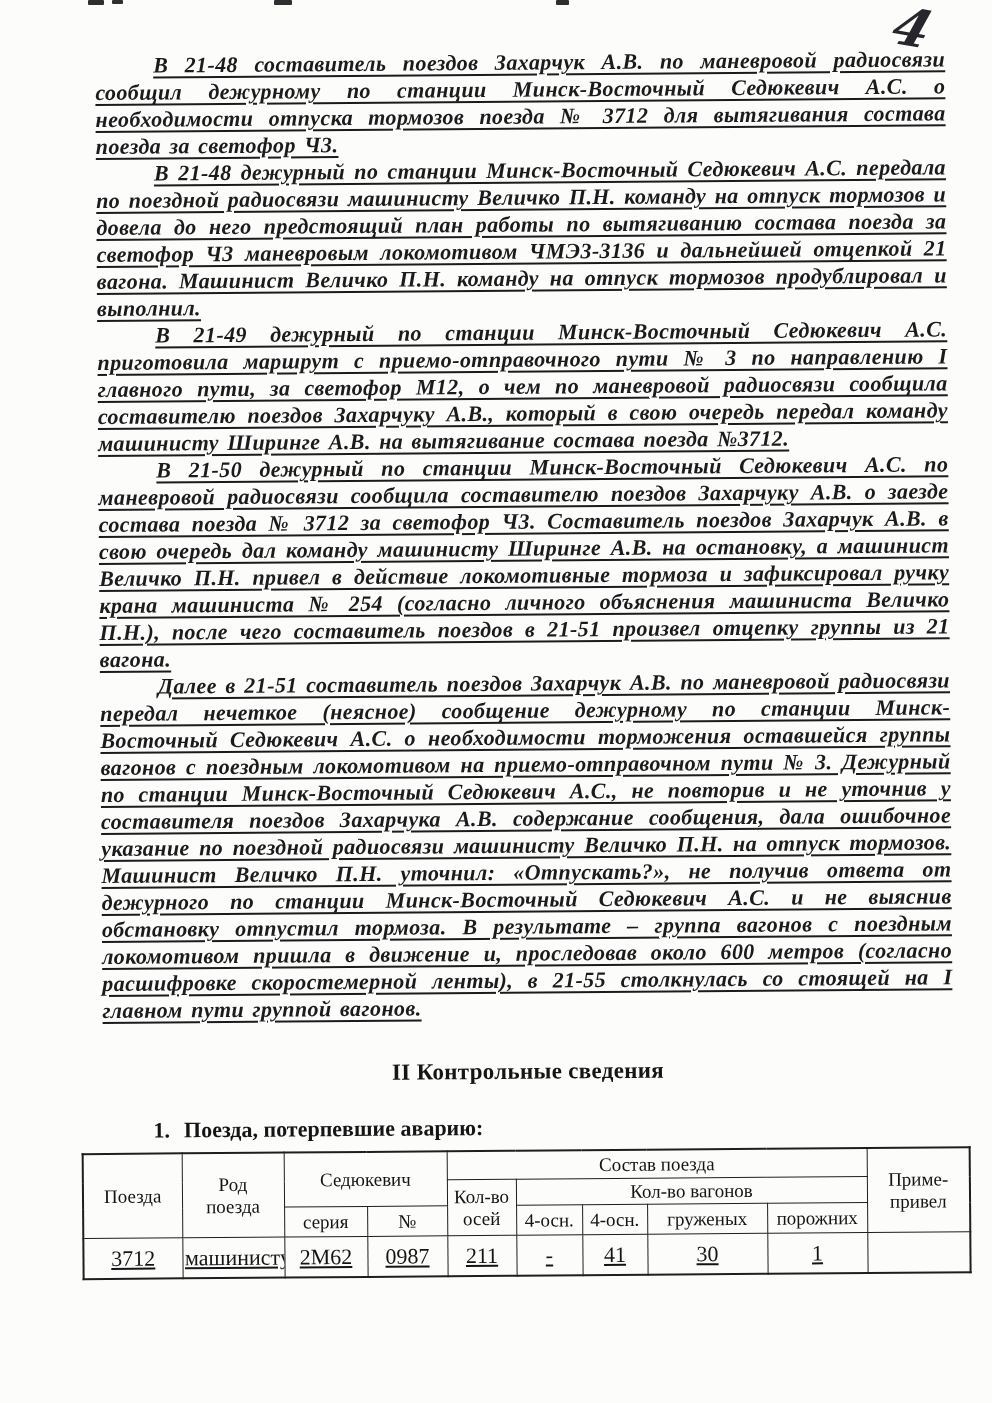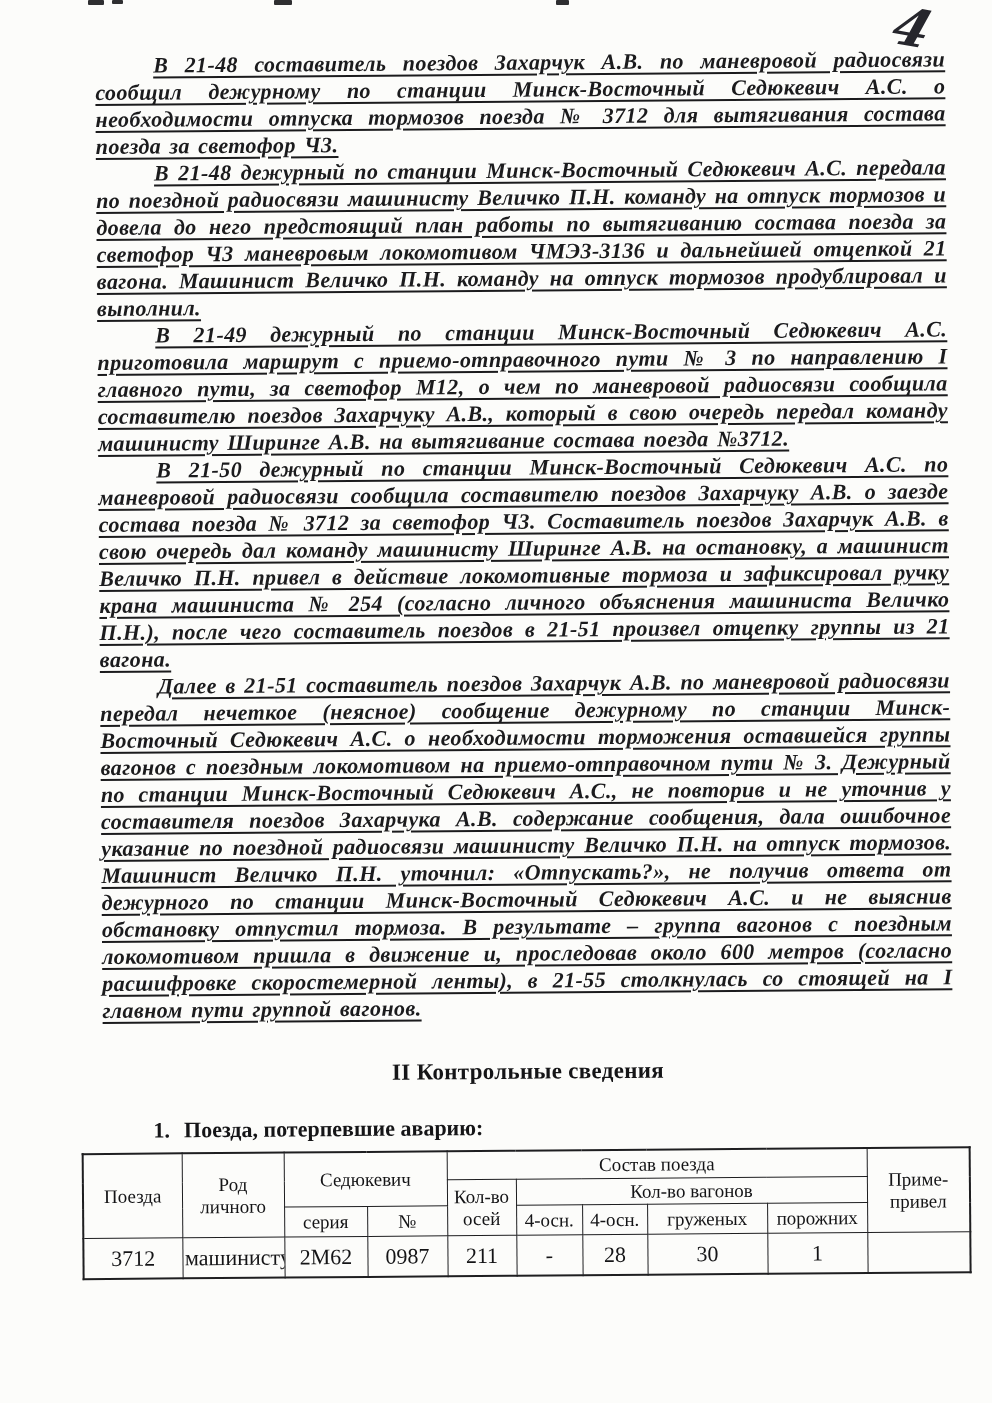--- a/index.html
+++ b/index.html
@@ -69,21 +69,21 @@
     vertical-align:middle;
     padding:1px 2px;
     white-space:pre-line;
     line-height:1.15;
     overflow:hidden;
   }
   table.trains{border:2.4px solid #1e1e20;}
   tr.hr1 td{height:25px;}
   tr.hr2 td{height:23px;}
   tr.hr3 td{height:27px;text-align:center;}
-  tr.data td{height:37px;font-size:22px;}
+  tr.data td{height:37px;font-size:22px;text-decoration:underline;}
 </style>
 </head>
 <body>
 
 <div class="page">
 
   <div class="speck" style="left:88px;top:0;width:16px;height:5px;"></div>
   <div class="speck" style="left:112px;top:0;width:11px;height:4px;"></div>
   <div class="speck" style="left:274px;top:0;width:18px;height:5px;"></div>
   <div class="speck" style="left:556px;top:0;width:13px;height:5px;"></div>
@@ -114,21 +114,21 @@
           <col style="width:66px">
           <col style="width:65px">
           <col style="width:120px">
         <col style="width:100px">
           <col style="width:103px">
       </colgroup>
       <tbody>
           <tr class="hr1">
         <td rowspan="3">Поезда</td>
         <td rowspan="3">Род
-личного</td>
+поезда</td>
         <td colspan="2" rowspan="2">Седюкевич</td>
         <td colspan="5">Состав поезда</td>
         <td rowspan="3">Приме-
 привел</td>
       </tr>
       <tr class="hr2">
         <td rowspan="2">Кол-во
 осей</td>
         <td colspan="4">Кол-во вагонов</td>
       </tr>
@@ -140,21 +140,21 @@
         <td>груженых</td>
         <td>порожних</td>
       </tr>
       <tr class="data">
         <td>3712</td>
         <td>машинисту</td>
         <td>2М62</td>
         <td>0987</td>
         <td>211</td>
         <td>-</td>
-        <td>28</td>
+        <td>41</td>
         <td>30</td>
         <td>1</td>
         <td></td>
       </tr>
     </tbody>
       </table>
 
   </div>
 </div>
 

